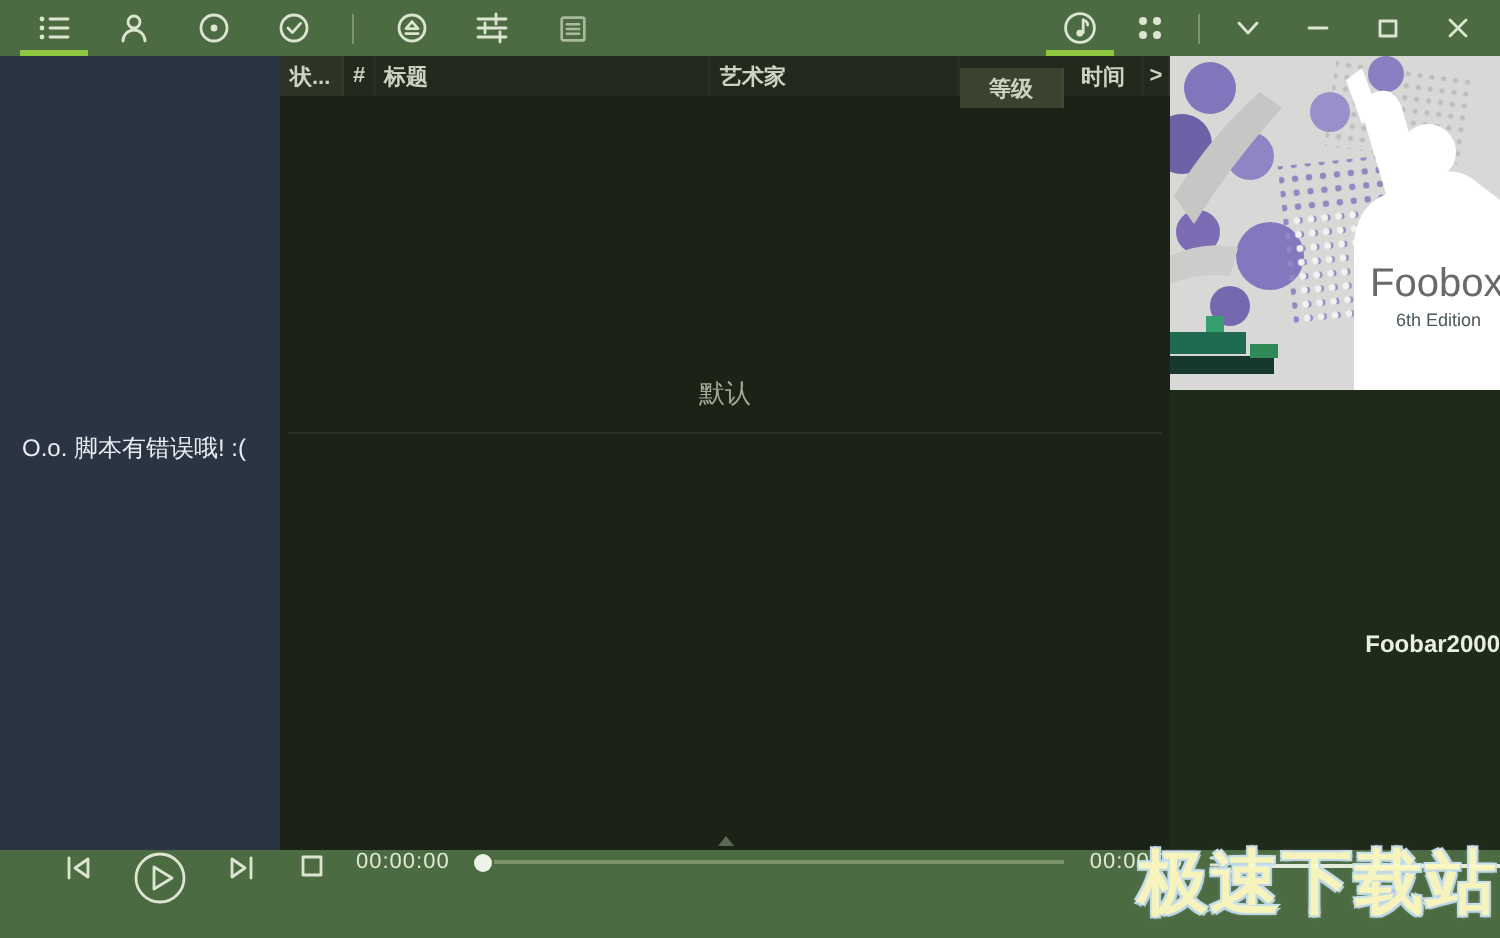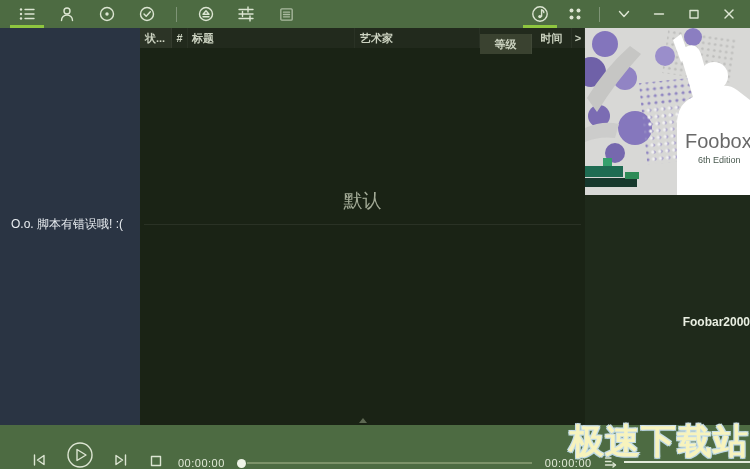--- a/index.html
+++ b/index.html
@@ -34,36 +34,36 @@
                   border-right:1px solid rgba(255,255,255,.04);cursor:pointer;}
   .c-status{width:32px;padding-left:5px;background:#2c3426;}
   .c-num{width:16px;justify-content:center;}
   .c-title{flex:1;padding-left:4px;}
   .c-artist{width:125px;padding-left:5px;}
   .c-rating{width:52px;justify-content:center;background:#3a4230;margin-top:12px;}
   .c-time{width:40px;justify-content:center;}
   .c-more{width:13px;justify-content:center;border-right:none;}
 
   .plempty{position:absolute;left:0;right:0;top:160px;text-align:center;}
-  .plempty .t1{color:#a2aa96;font-size:19px;}
+  .plempty .t1{color:#a2aa96;font-size:13px;}
   .pldivider{height:1px;background:rgba(255,255,255,.07);margin:10px 4px 12px 4px;}
   .plempty .t2{color:#4e5945;font-size:12px;}
   .plarrow{position:absolute;bottom:2px;left:50%;transform:translateX(-50%);
            width:0;height:0;border-left:4px solid transparent;border-right:4px solid transparent;
            border-bottom:5px solid #5d6852;}
 
   .rightpanel{position:relative;width:165px;flex:none;background:#1f2a1b;display:flex;
               flex-direction:column;}
   .art{width:165px;height:167px;flex:none;}
   .player-name{position:absolute;top:287px;left:0;right:0;text-align:right;color:#e9efe2;
                font-size:12px;font-weight:bold;}
 
   
   .bottombar{position:absolute;left:0;bottom:0;width:750px;height:44px;background:#4d6b42;
-             display:flex;align-items:flex-end;padding-left:30px;box-sizing:border-box;}
+             display:flex;align-items:flex-start;padding-left:30px;box-sizing:border-box;}
   .tbtn{display:flex;align-items:center;justify-content:center;cursor:pointer;flex:none;}
   .gap{margin-left:18px;}
   .timetxt{color:#e0e8d6;font-size:11px;letter-spacing:.5px;flex:none;}
   .seek{position:relative;width:295px;height:12px;margin-left:12px;flex:none;cursor:pointer;}
   .seek .track{position:absolute;left:10px;right:0;top:5px;height:2px;background:#7c9269;}
   .seek .knob{position:absolute;left:0;top:1.5px;width:9px;height:9px;border-radius:50%;
               background:#eef3e7;}
   .vol{position:relative;display:flex;align-items:center;margin-left:12px;flex:none;}
   .vol .vtrack{position:relative;width:150px;height:8px;margin-left:5px;cursor:pointer;}
   .vol .vline{position:absolute;left:0;right:0;top:3px;height:2px;background:#e3ebdb;}

